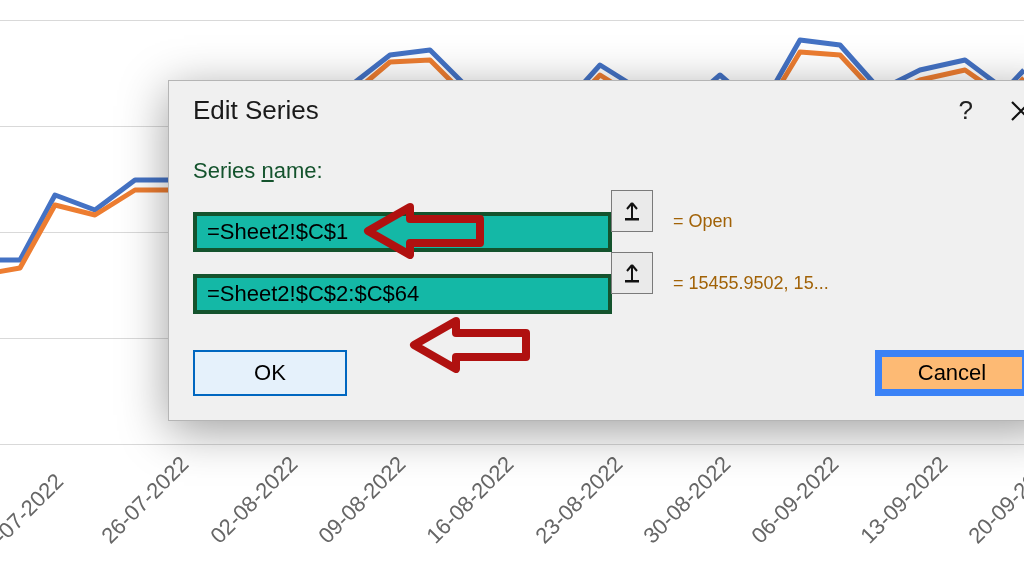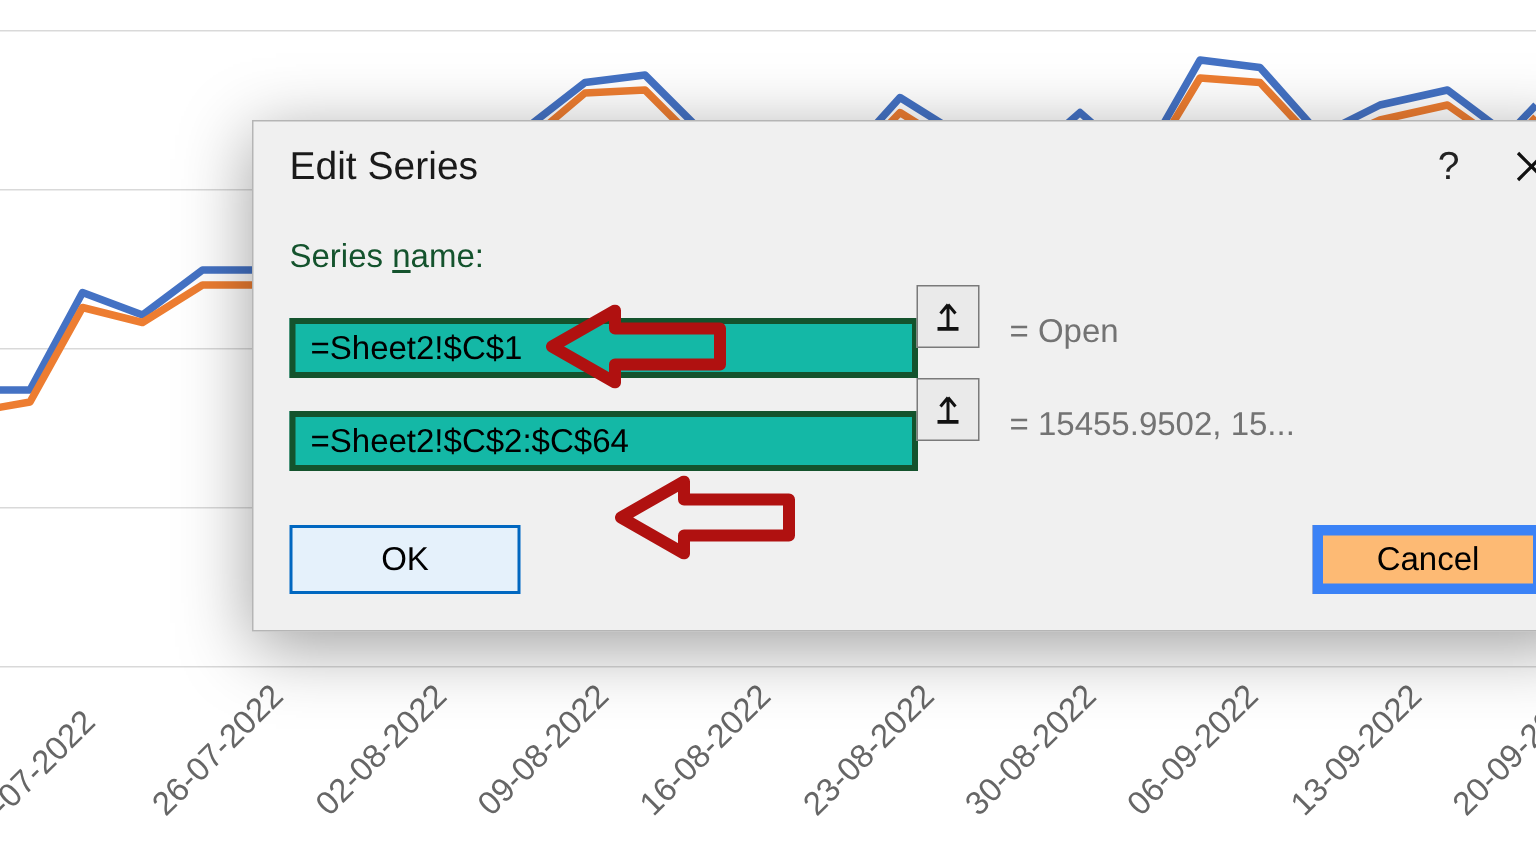--- a/index.html
+++ b/index.html
@@ -120,22 +120,22 @@
     height: 40px;
     border: 1px solid #7a7a7a;
     background: #eaeaea;
     margin-left: -1px;
     display: flex;
     align-items: center;
     justify-content: center;
   }
   .range-btn svg { display:block; }
   .resolved {
-    font-size: 22px;
-    color: #737373;
+    font-size: 18px;
+    color: #a16207;
     white-space: nowrap;
     overflow: hidden;
   }
   .btnbar {
     display: flex;
     justify-content: space-between;
     gap: 22px;
     padding: 16px 24px 24px;
   }
   .btn {

